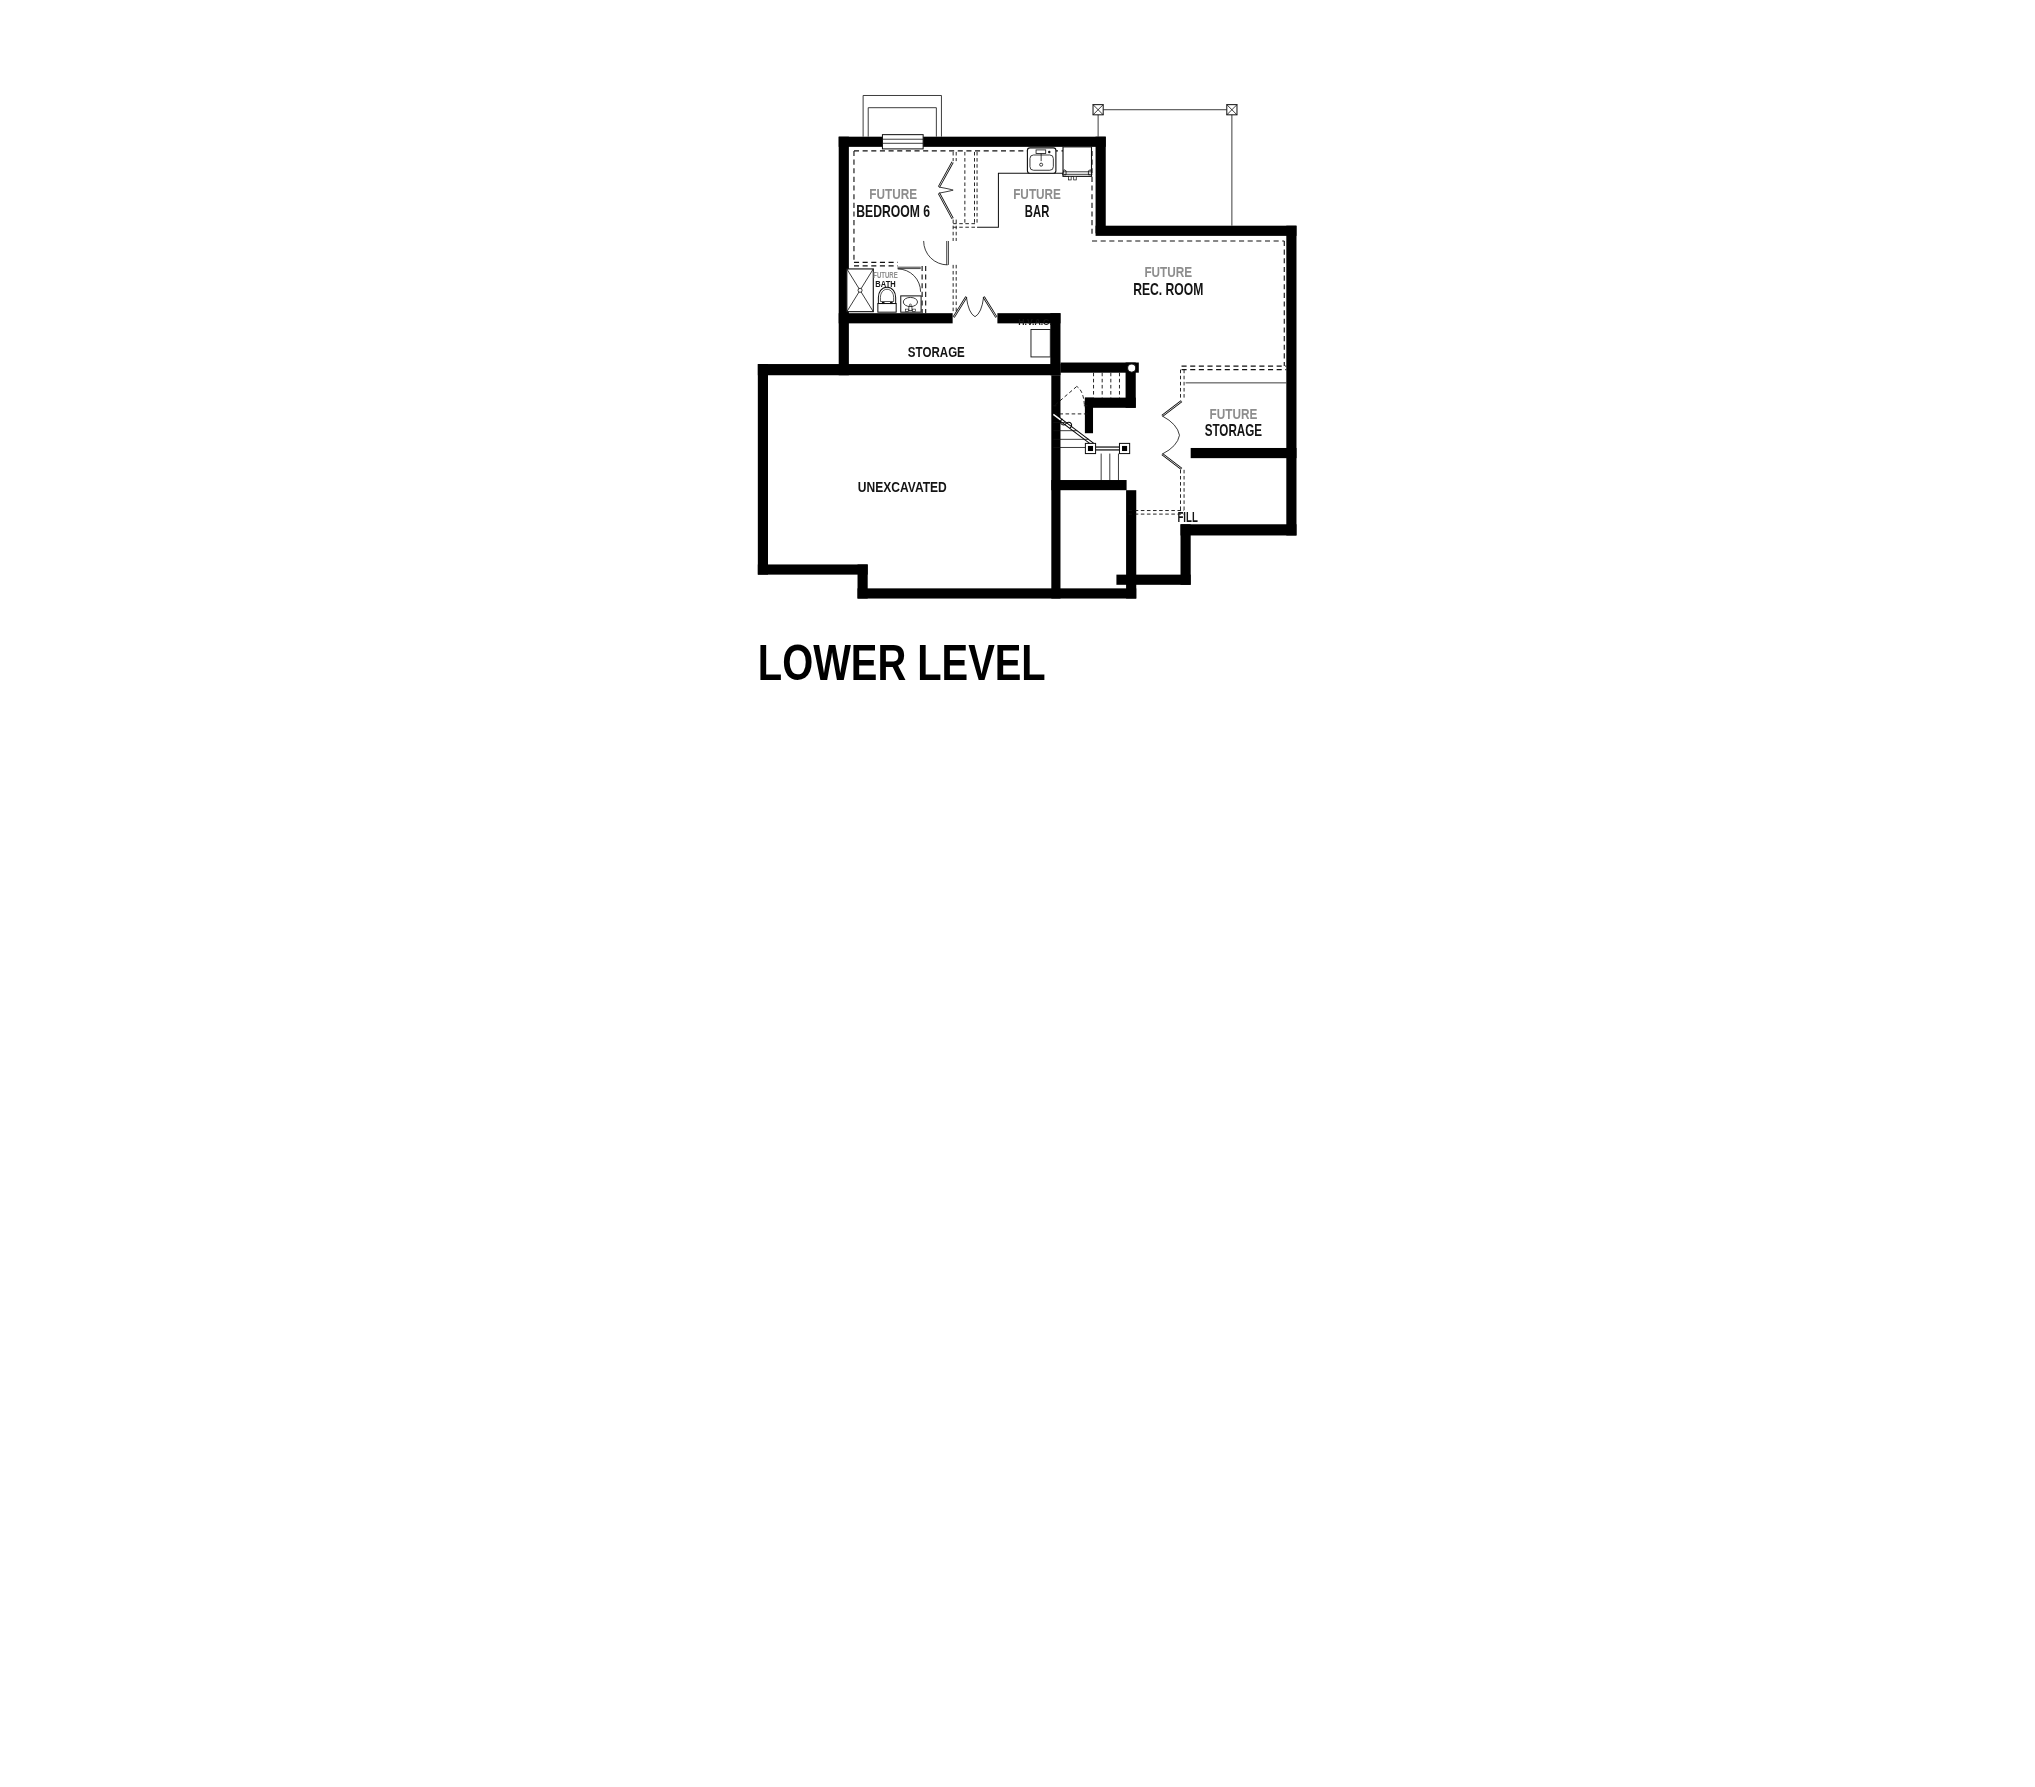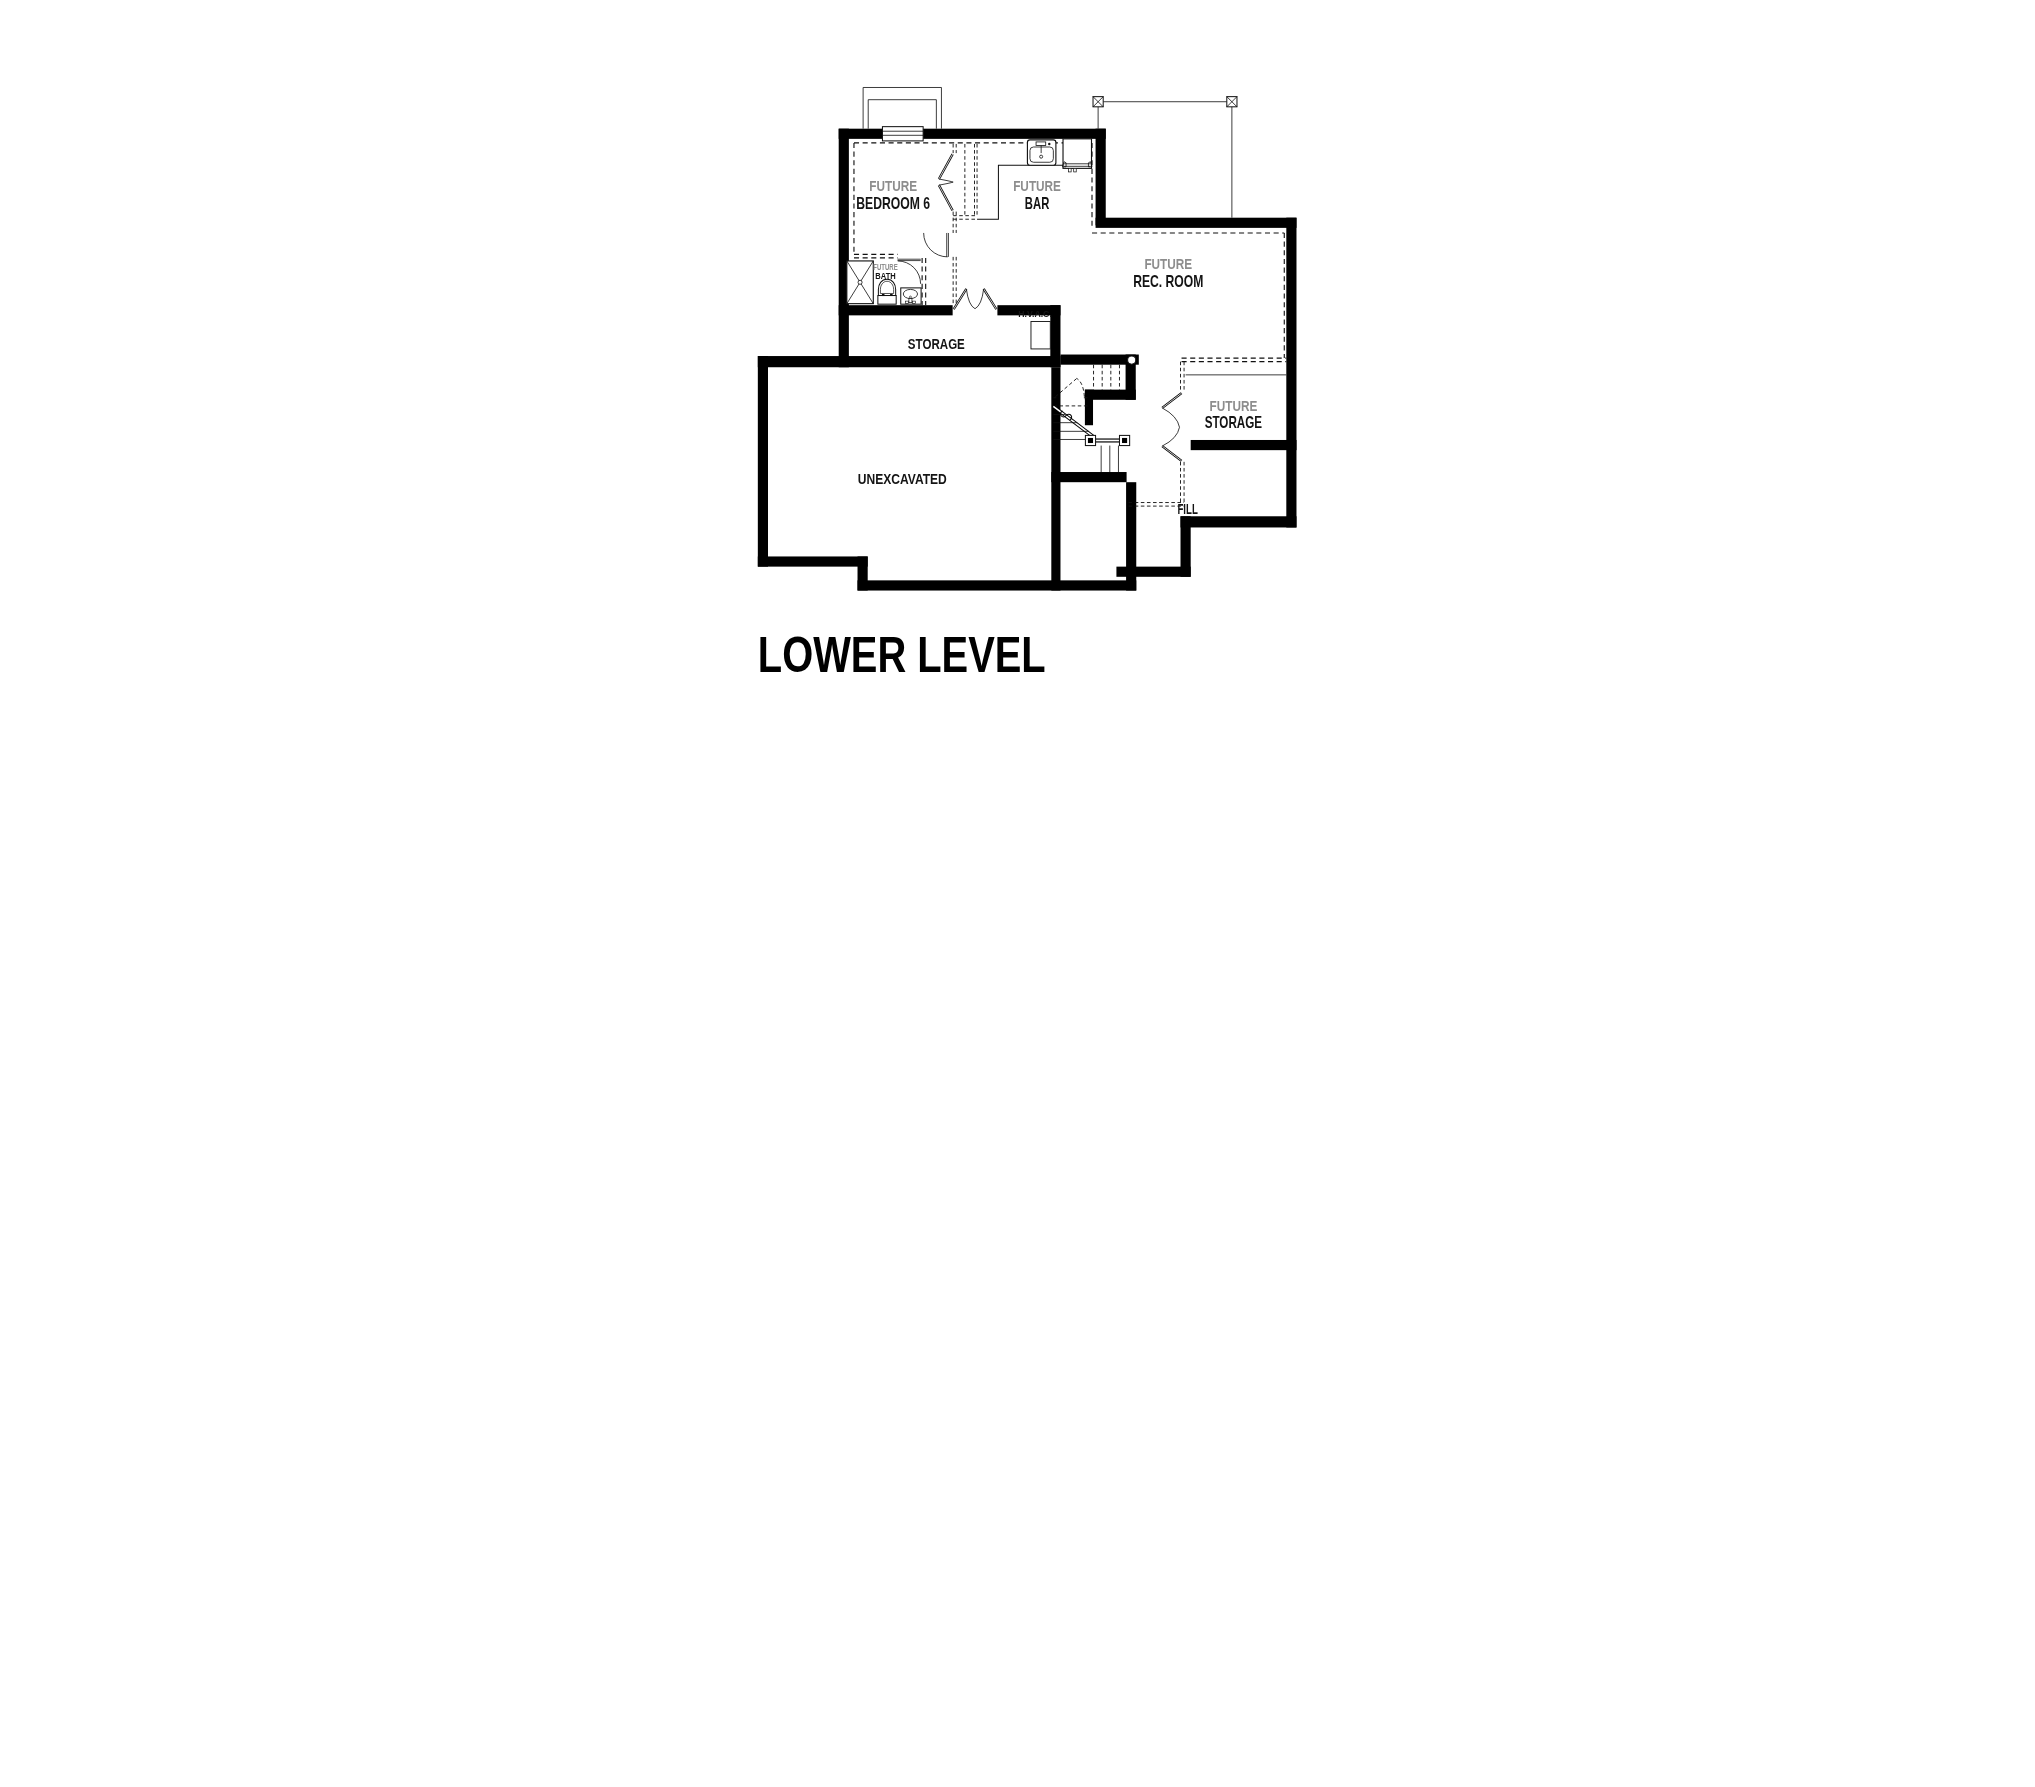--- a/index.html
+++ b/index.html
@@ -1,17 +1,17 @@
 <!DOCTYPE html>
 <html style="font-size:8.1px"><head>
 <meta charset="utf-8">
 <style>
   html,body{margin:0;padding:0;background:#ffffff;}
   .sheet{
-    width:786px;height:706px;margin:0 auto;background:#ffffff;
+    width:786px;height:706px;margin:8px auto;background:#ffffff;
     position:relative;font-family:"Liberation Sans",sans-serif;
   }
   svg{display:block;}
   text{font-family:"Liberation Sans",sans-serif;font-weight:bold;}
   .wall{fill:#000;stroke:none;}
   .thin{stroke:#111;stroke-width:2;fill:none;}
   .thin15{stroke:#111;stroke-width:1.6;fill:none;}
   .dash{stroke:#111;stroke-width:2.2;fill:none;stroke-dasharray:10 7;}
   .dashsm{stroke:#111;stroke-width:1.8;fill:none;stroke-dasharray:7 5;}
   .dleaf{stroke:#000;stroke-width:4.5;fill:none;}

